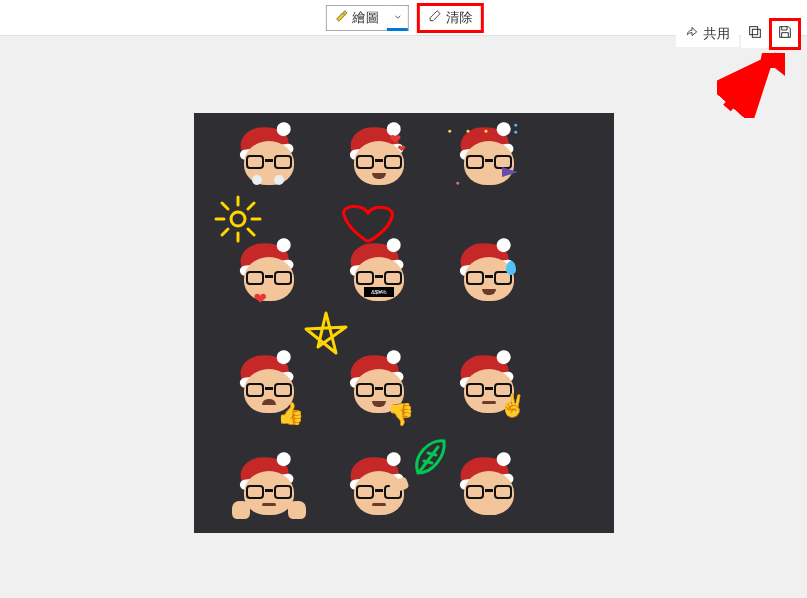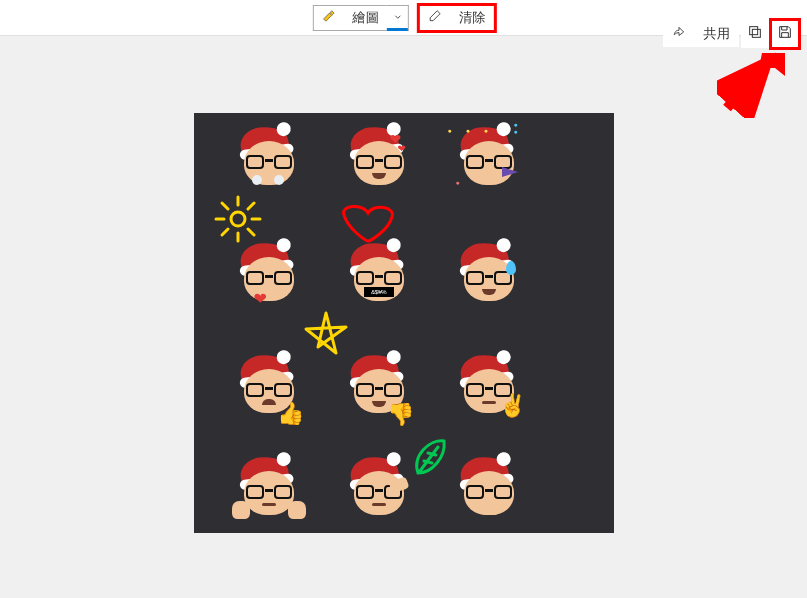--- a/index.html
+++ b/index.html
@@ -38,21 +38,21 @@
     }
     .btn {
       display: inline-flex;
       align-items: center;
       justify-content: center;
       padding: 4px 8px;
       height: 26px;
       background: #fff;
       border: 1px solid transparent;
       cursor: pointer;
-      gap: 17px;
+      gap: 4px;
       color: #333;
     }
     .btn.bordered {
       border: 1px solid #aaa;
     }
     .btn.dropdown-arrow {
       width: 22px;
       padding: 0;
       border-left: none;
     }

